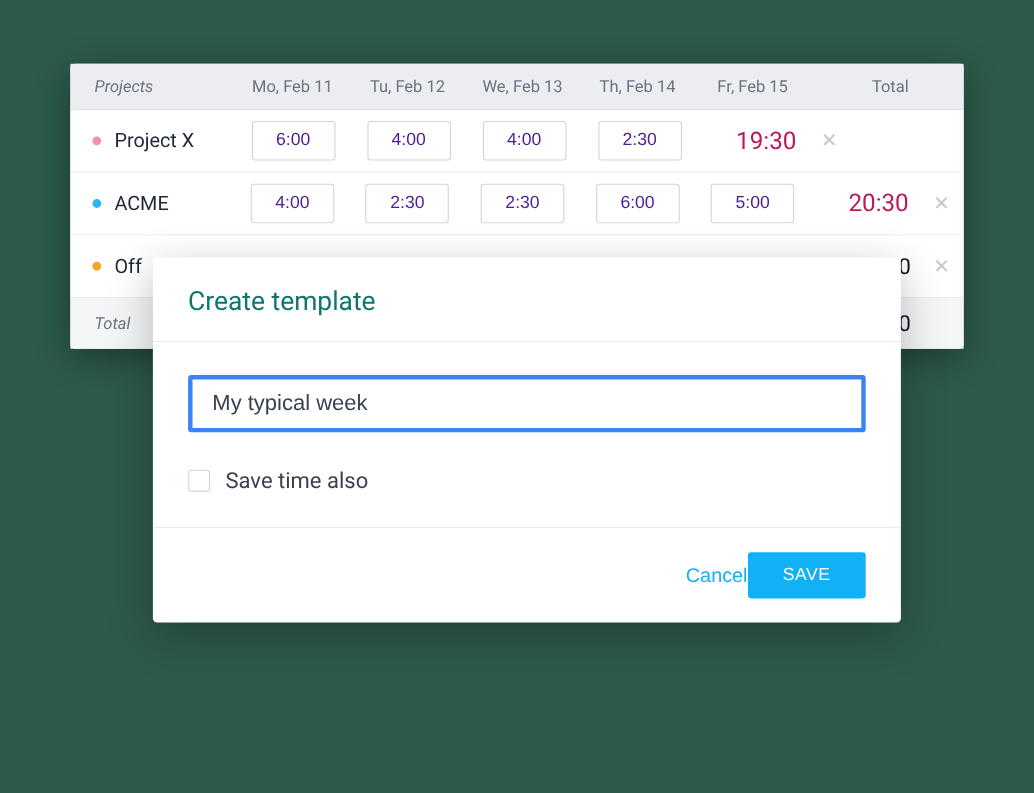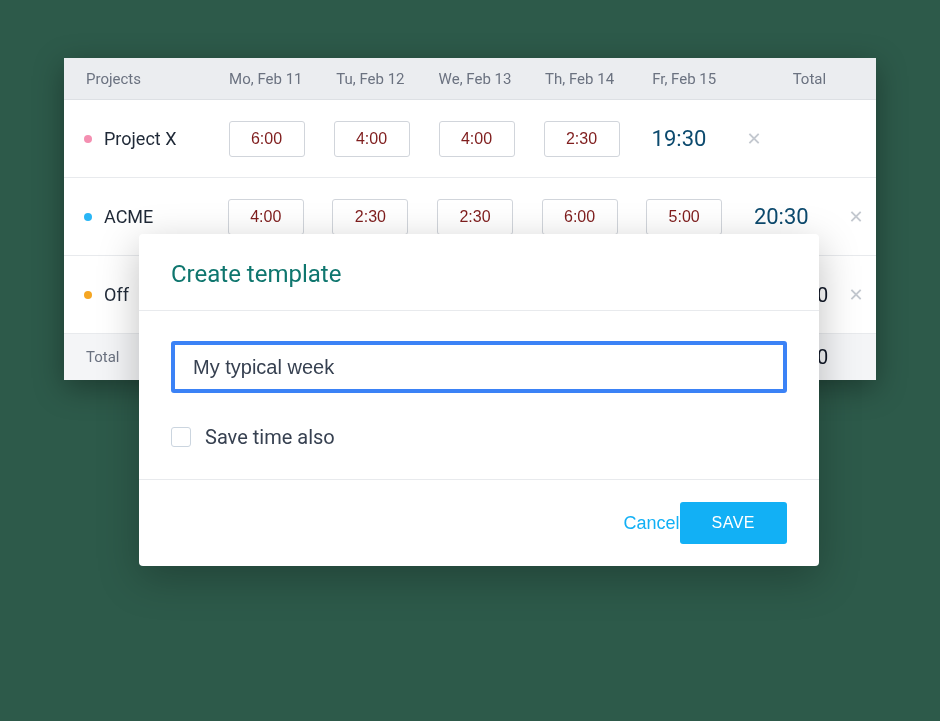--- a/index.html
+++ b/index.html
@@ -22,28 +22,28 @@
     }
     .header-row {
       display: flex;
       align-items: center;
       background: #ebedf0;
       border-bottom: 1px solid #dde0e4;
       height: 42px;
       color: #6b7280;
       font-size: 15px;
     }
-    .col-project { width: 150px; padding-left: 22px; }
+    .col-project { width: 150px; padding-left: 22px; font-style: italic; }
     .col-day { width: 105px; text-align: center; }
     .col-total { width: 100px; text-align: right; padding-right: 10px; }
     .col-x { width: 40px; }
     .data-row {
       display: flex;
       align-items: center;
-      height: 78px;
+      height: 57px;
       border-bottom: 1px solid #e8eaed;
       background: #ffffff;
     }
     .proj-cell {
       width: 150px;
       display: flex;
       align-items: center;
       padding-left: 20px;
       gap: 12px;
     }
@@ -62,29 +62,29 @@
       display: flex;
       justify-content: center;
     }
     .time-input {
       width: 76px;
       height: 36px;
       border: 1px solid #d1d5db;
       border-radius: 3px;
       text-align: center;
       font-size: 16px;
-      color: #7f1d1d;
+      color: #4c1d95;
       background: #ffffff;
     }
     .total-cell {
       width: 100px;
-      text-align: center;
+      text-align: right;
       padding-right: 10px;
       font-size: 22px;
-      color: #0c4a6e;
+      color: #be185d;
     }
     .x-cell {
       width: 40px;
       display: flex;
       justify-content: center;
       cursor: pointer;
     }
     .x-icon {
       color: #c3c8cf;
       font-size: 18px;

